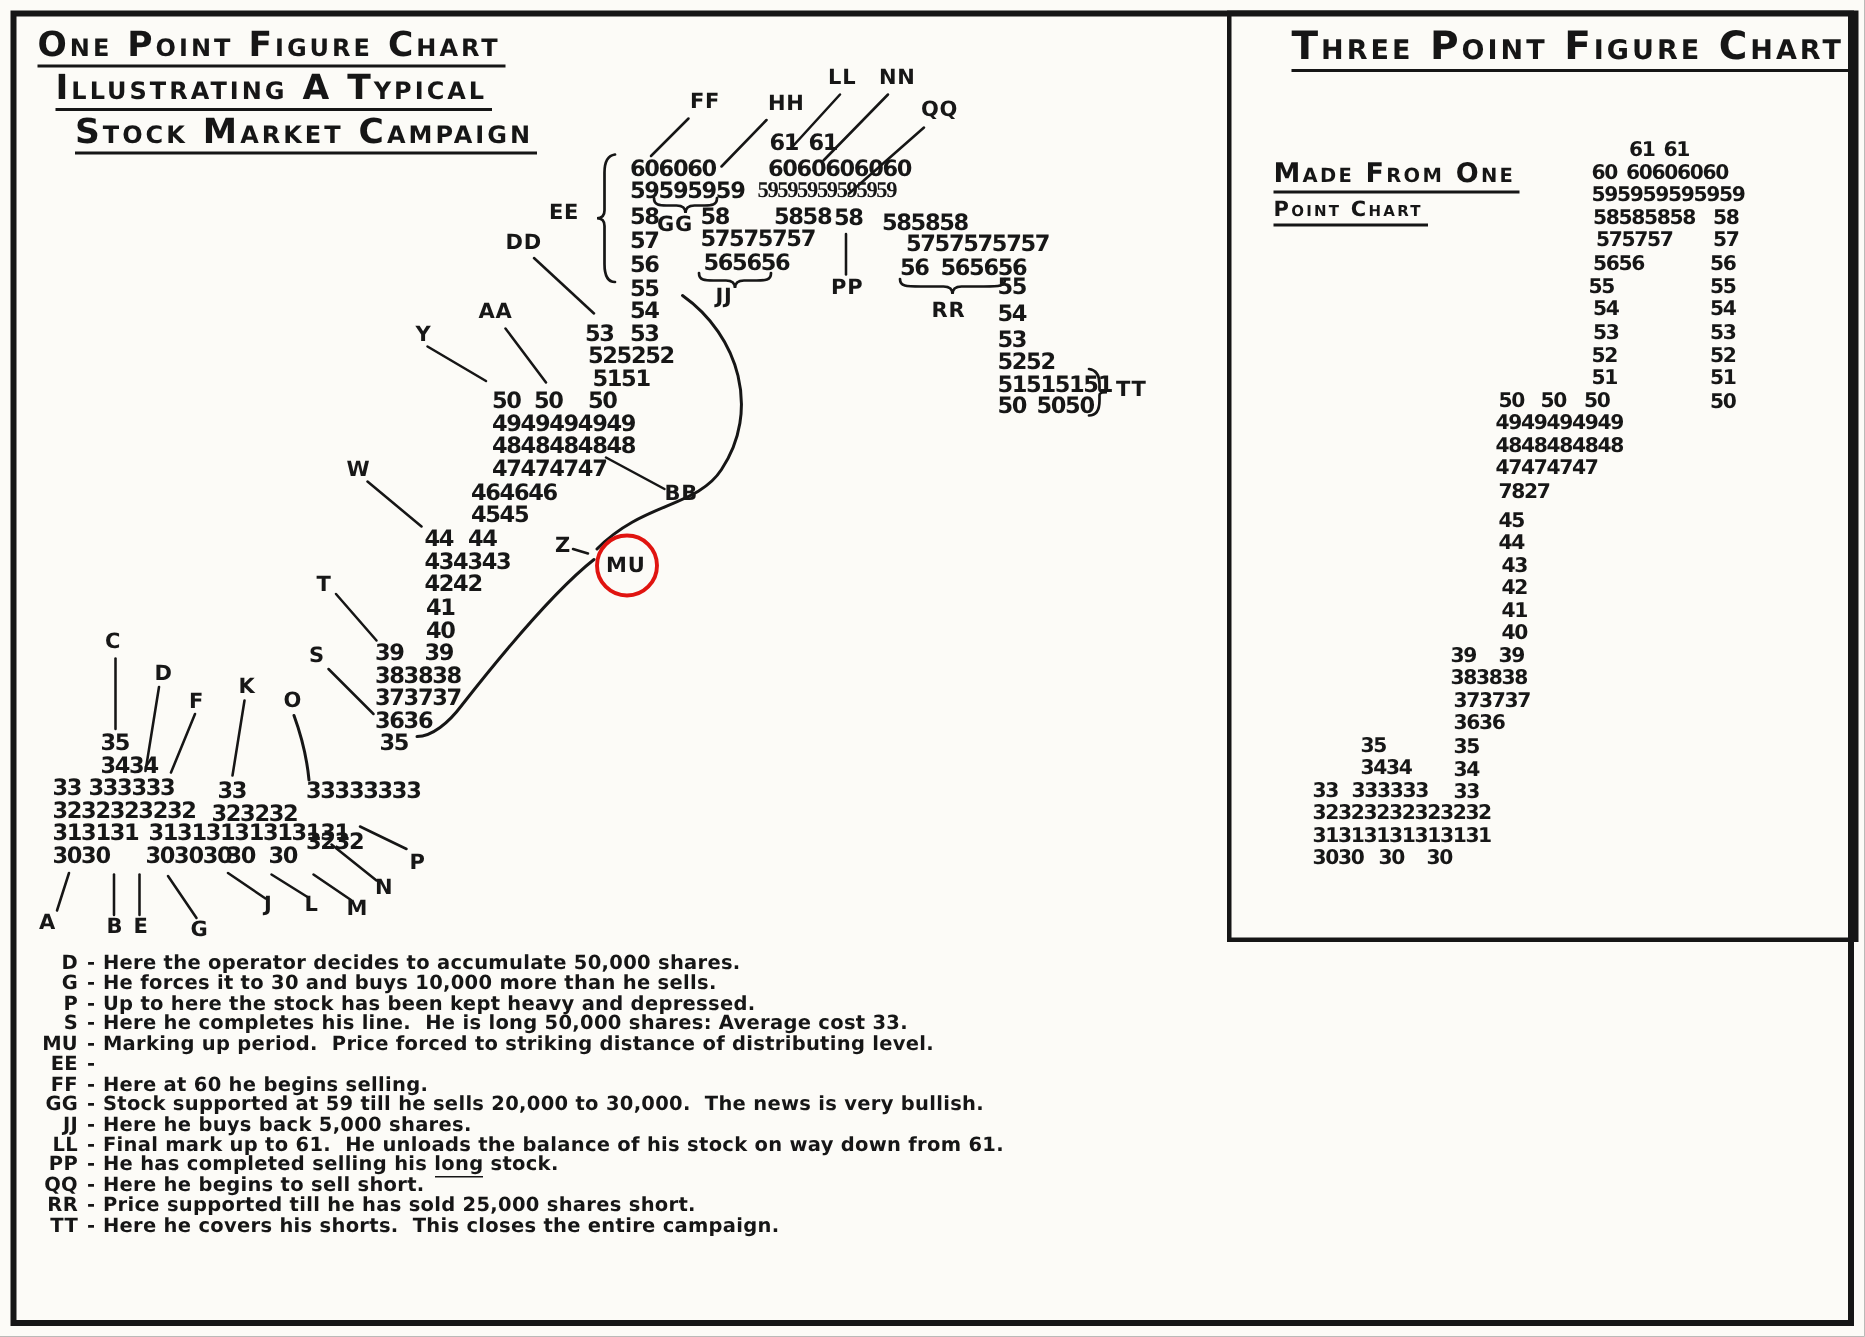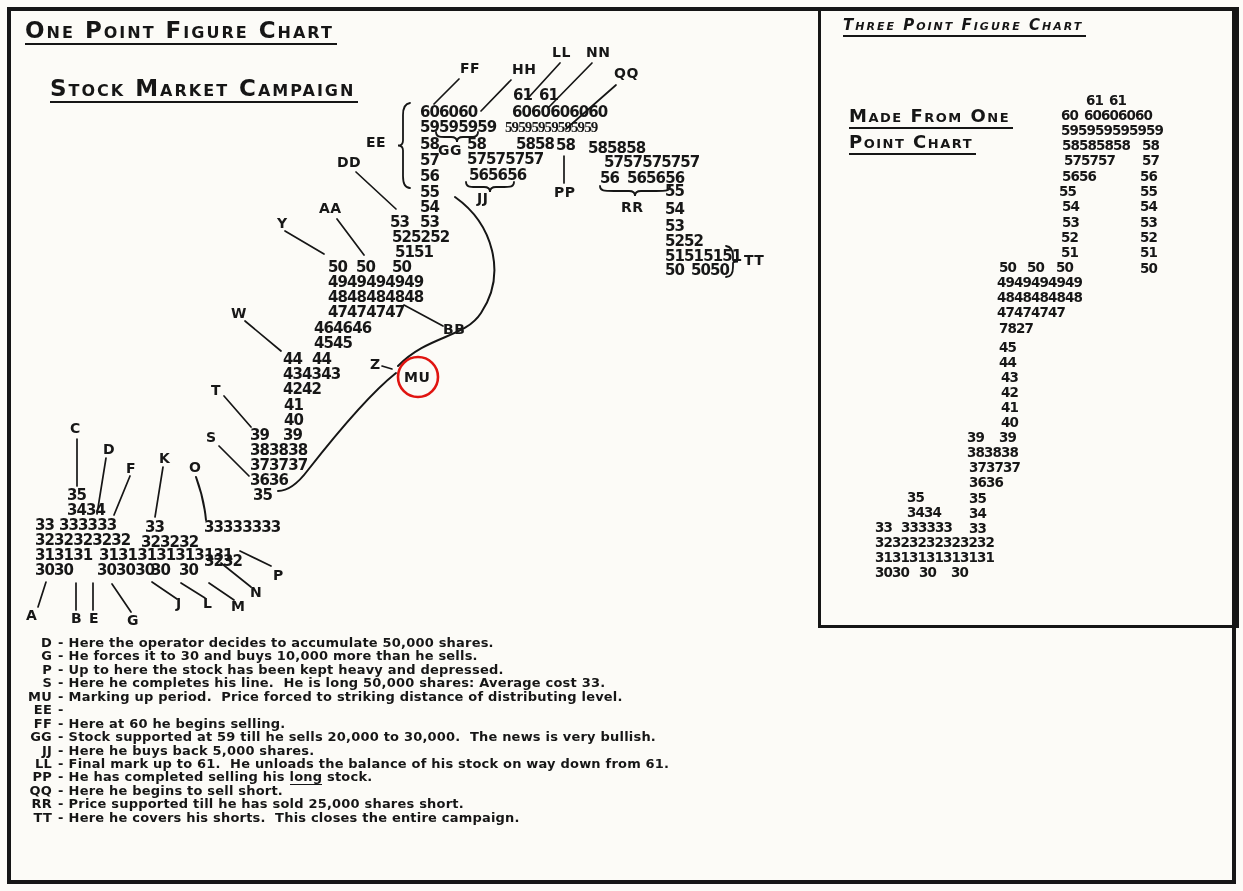--- a/index.html
+++ b/index.html
@@ -11,23 +11,23 @@
   #outer-frame{position:absolute;left:7px;top:7px;width:1221px;height:869px;border:4px solid #161616;}
   #right-panel-box{position:absolute;left:818px;top:7px;width:415px;height:615px;border:3px solid #161616;}
   .title-line{
     position:absolute;font-weight:bold;font-variant:small-caps;
     letter-spacing:2px;border-bottom:2.5px solid #161616;padding:0 3px 1px 0;
     white-space:pre;line-height:1.05;
   }
   #left-title-1{left:25px;top:18px;font-size:23px;}
   #left-title-2{left:37px;top:47px;font-size:23px;}
   #left-title-3{left:50px;top:76px;font-size:23px;}
-  #right-title{left:843px;top:18px;font-size:15px;font-style:italic;}
+  #right-title{left:861px;top:18px;font-size:26px;}
   #right-sub-1{left:849px;top:107px;font-size:18px;letter-spacing:1.5px;}
-  #right-sub-2{left:849px;top:133px;font-size:18px;letter-spacing:1.5px;}
+  #right-sub-2{left:849px;top:133px;font-size:14px;letter-spacing:1.5px;}
   .pf-layer{position:absolute;left:0;top:0;width:100%;height:100%;}
   .pf-num{
     position:absolute;font-weight:bold;font-size:15px;letter-spacing:-0.9px;
     line-height:1;white-space:pre;color:#171717;
   }
   #right-figures .pf-num{font-size:13.5px;letter-spacing:-0.9px;}
   .pf-label{
     position:absolute;font-weight:bold;font-size:14px;letter-spacing:0.5px;
     line-height:1;white-space:pre;color:#171717;
   }
@@ -40,20 +40,21 @@
   .u-word{border-bottom:1.6px solid #161616;}
 </style>
 </head>
 <body>
 
 <div id="page">
   <div id="outer-frame"></div>
   <div id="right-panel-box"></div>
 
   <div id="left-title-1" class="title-line">One Point Figure Chart</div>
+  <div id="left-title-2" class="title-line">Illustrating A Typical</div>
   <div id="left-title-3" class="title-line">Stock Market Campaign</div>
 
   <div id="right-title" class="title-line">Three Point Figure Chart</div>
   <div id="right-sub-1" class="title-line">Made From One</div>
   <div id="right-sub-2" class="title-line">Point Chart</div>
 
   <svg id="overlay" width="1243" height="891">
       <path d="M459,79 L434,104" fill="none" stroke="#161616" stroke-width="1.7" stroke-linecap="round"></path>
       <path d="M511,80 L481,111" fill="none" stroke="#161616" stroke-width="1.7" stroke-linecap="round"></path>
       <path d="M560,63 L529,97" fill="none" stroke="#161616" stroke-width="1.7" stroke-linecap="round"></path>

